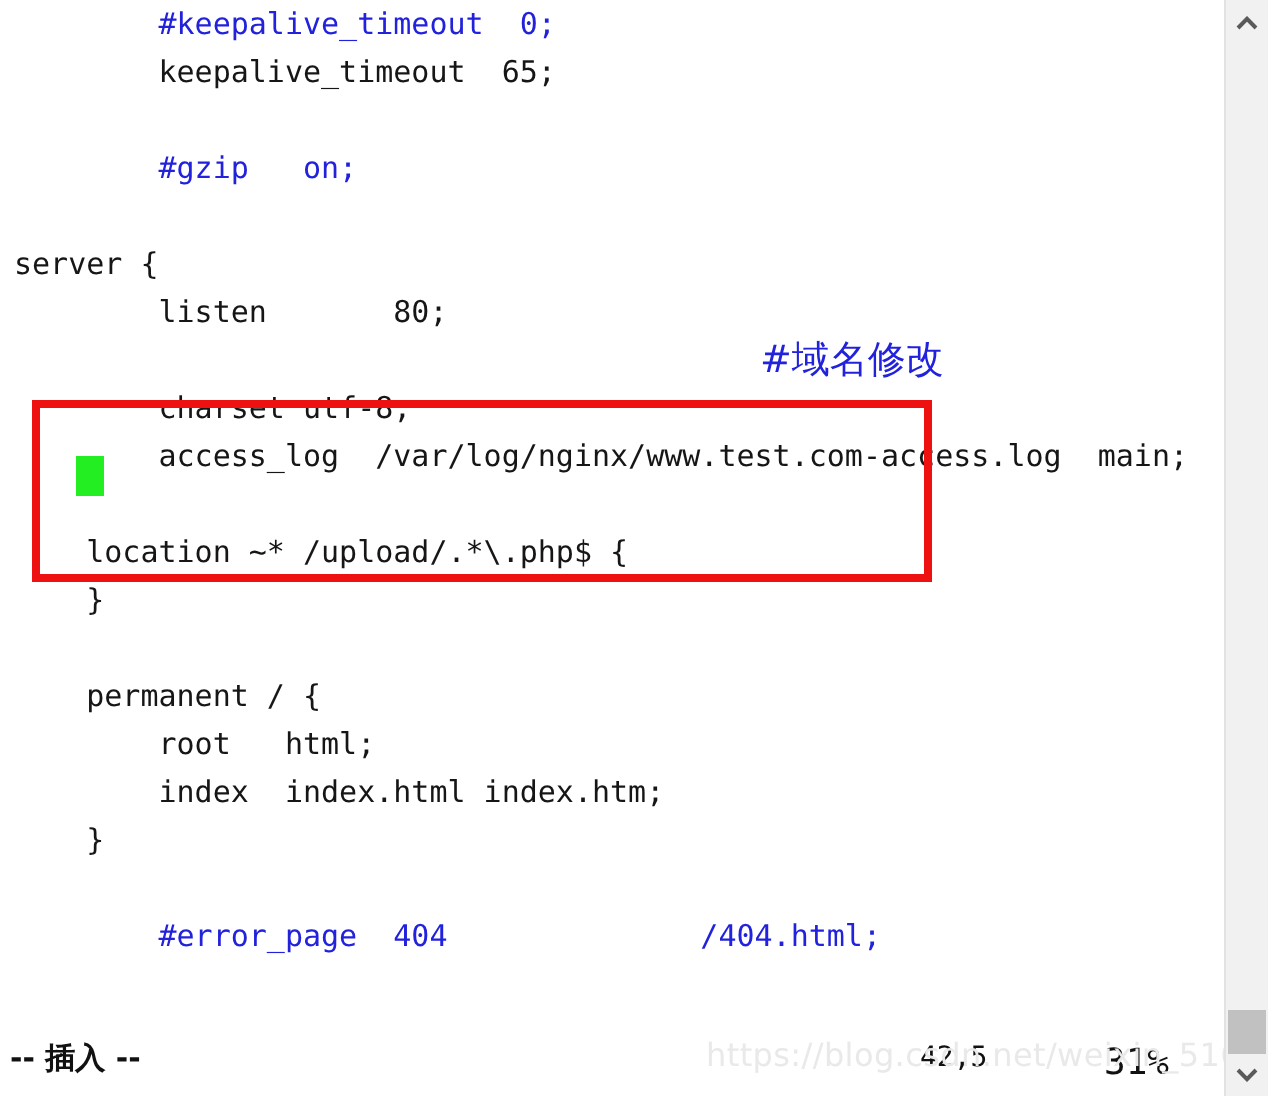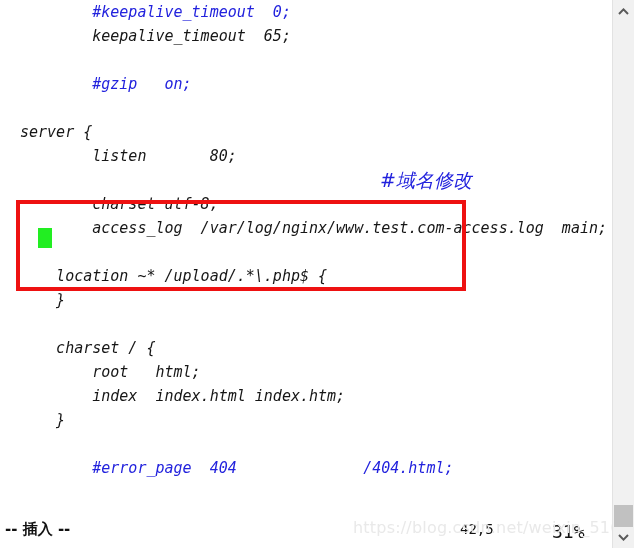--- a/index.html
+++ b/index.html
@@ -33,23 +33,22 @@
   }
 
   .code-line {
     position: relative;
     height: 24px;
     line-height: 24px;
     font-size: 15px;
     font-family: "DejaVu Sans Mono", "Liberation Mono", monospace;
     white-space: pre;
     color: #1a1a1a;
-    padding-left: 20px;
+    padding-left: 7px;
     letter-spacing: 0px;
-    font-style: italic;
   }
 
   .tok-comment { color: #2222dd; }
   .tok-plain   { color: #161616; }
   .tok-cjk {
     color: #2222dd;
     font-family: "DejaVu Sans", "Liberation Sans", sans-serif;
     font-size: 19px;
   }
 
@@ -178,21 +177,21 @@
       <div class="code-line"><span class="tok-plain"></span></div>
       <div class="code-line"><span class="tok-plain">server {</span></div>
       <div class="code-line"><span class="tok-plain">        listen       80;</span></div>
       <div class="code-line"><span class="trail-comment tok-cjk">#域名修改</span></div>
       <div class="code-line"><span class="tok-plain">        charset utf-8;</span></div>
       <div class="code-line"><span class="tok-plain">        access_log  /var/log/nginx/www.test.com-access.log  main;</span></div>
       <div class="code-line"><span class="tok-plain"></span></div>
       <div class="code-line"><span class="tok-plain">    location ~* /upload/.*\.php$ {</span></div>
       <div class="code-line"><span class="tok-plain">    }</span></div>
       <div class="code-line"><span class="tok-plain"></span></div>
-      <div class="code-line"><span class="tok-plain">    charset / {</span></div>
+      <div class="code-line"><span class="tok-plain">    permanent / {</span></div>
       <div class="code-line"><span class="tok-plain">        root   html;</span></div>
       <div class="code-line"><span class="tok-plain">        index  index.html index.htm;</span></div>
       <div class="code-line"><span class="tok-plain">    }</span></div>
       <div class="code-line"><span class="tok-plain"></span></div>
       <div class="code-line"><span class="tok-comment">        #error_page  404              /404.html;</span></div>
       <div class="code-line"><span class="tok-plain"></span></div>
     </div>
 
   <div id="cursor-block" style="background: rgb(34, 238, 34);"></div>
 

